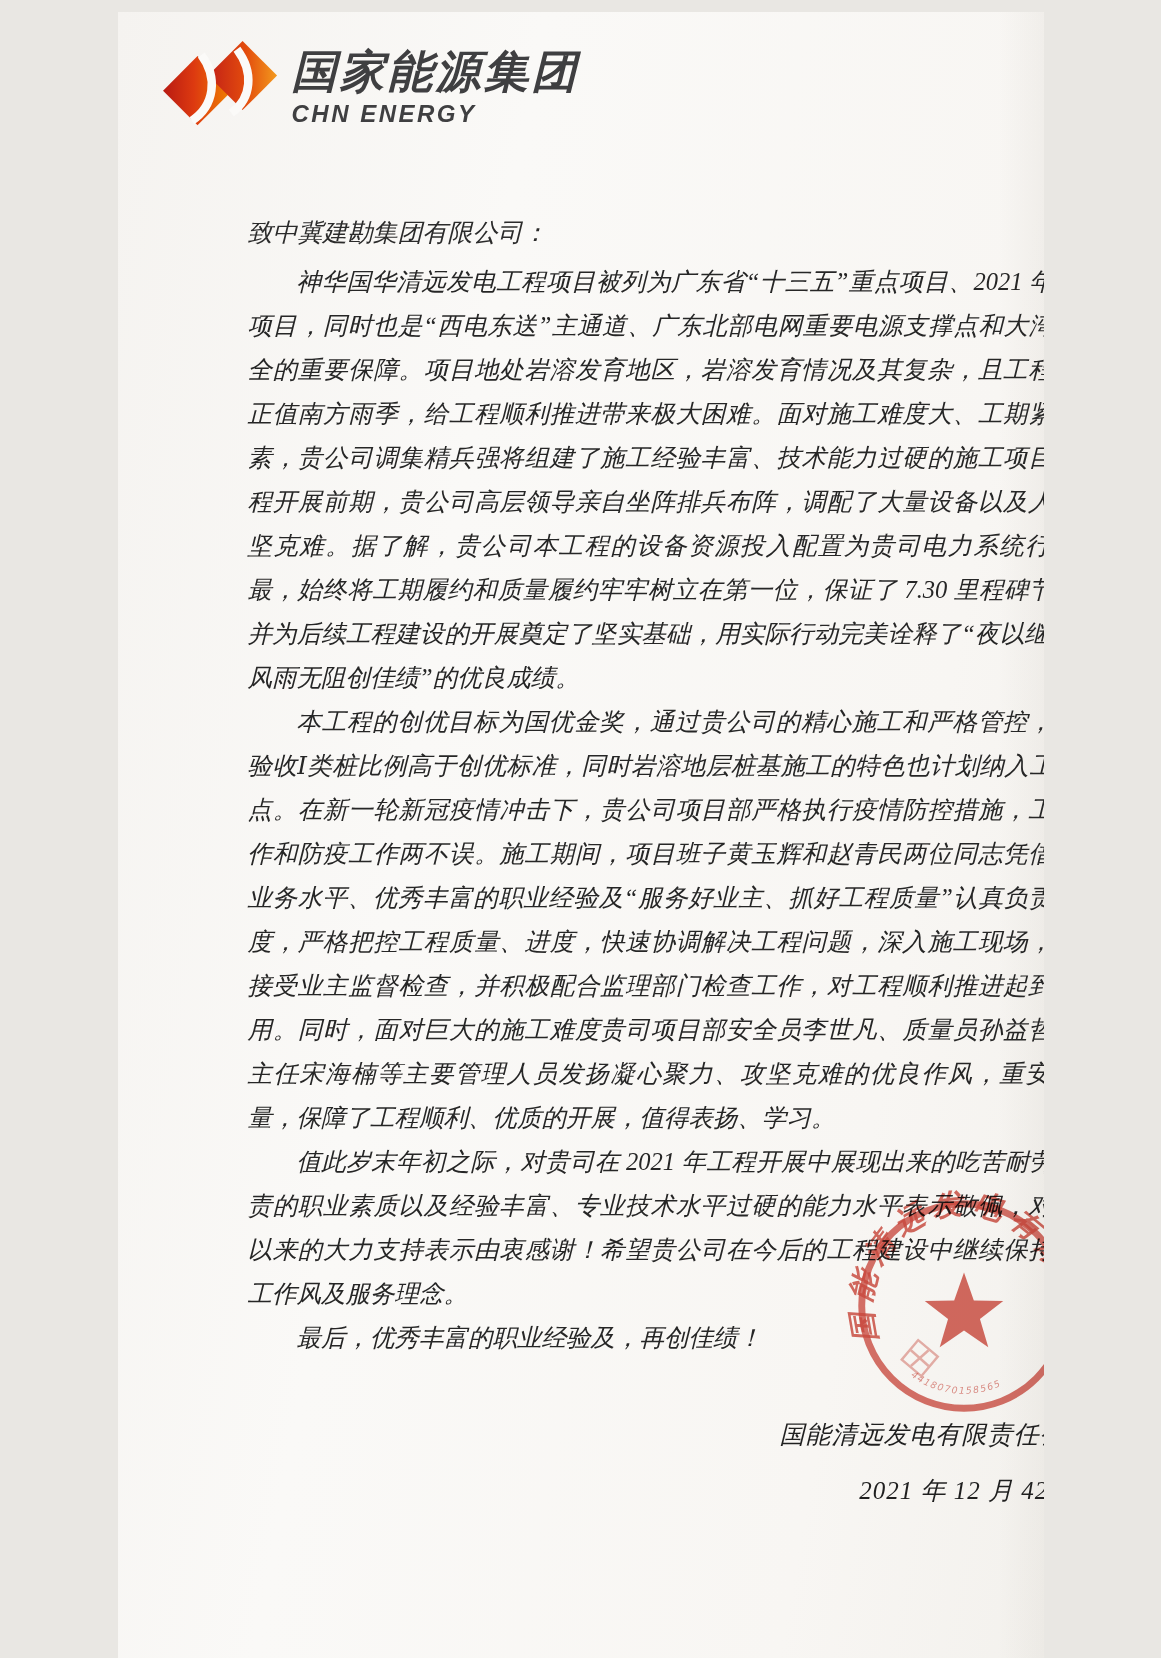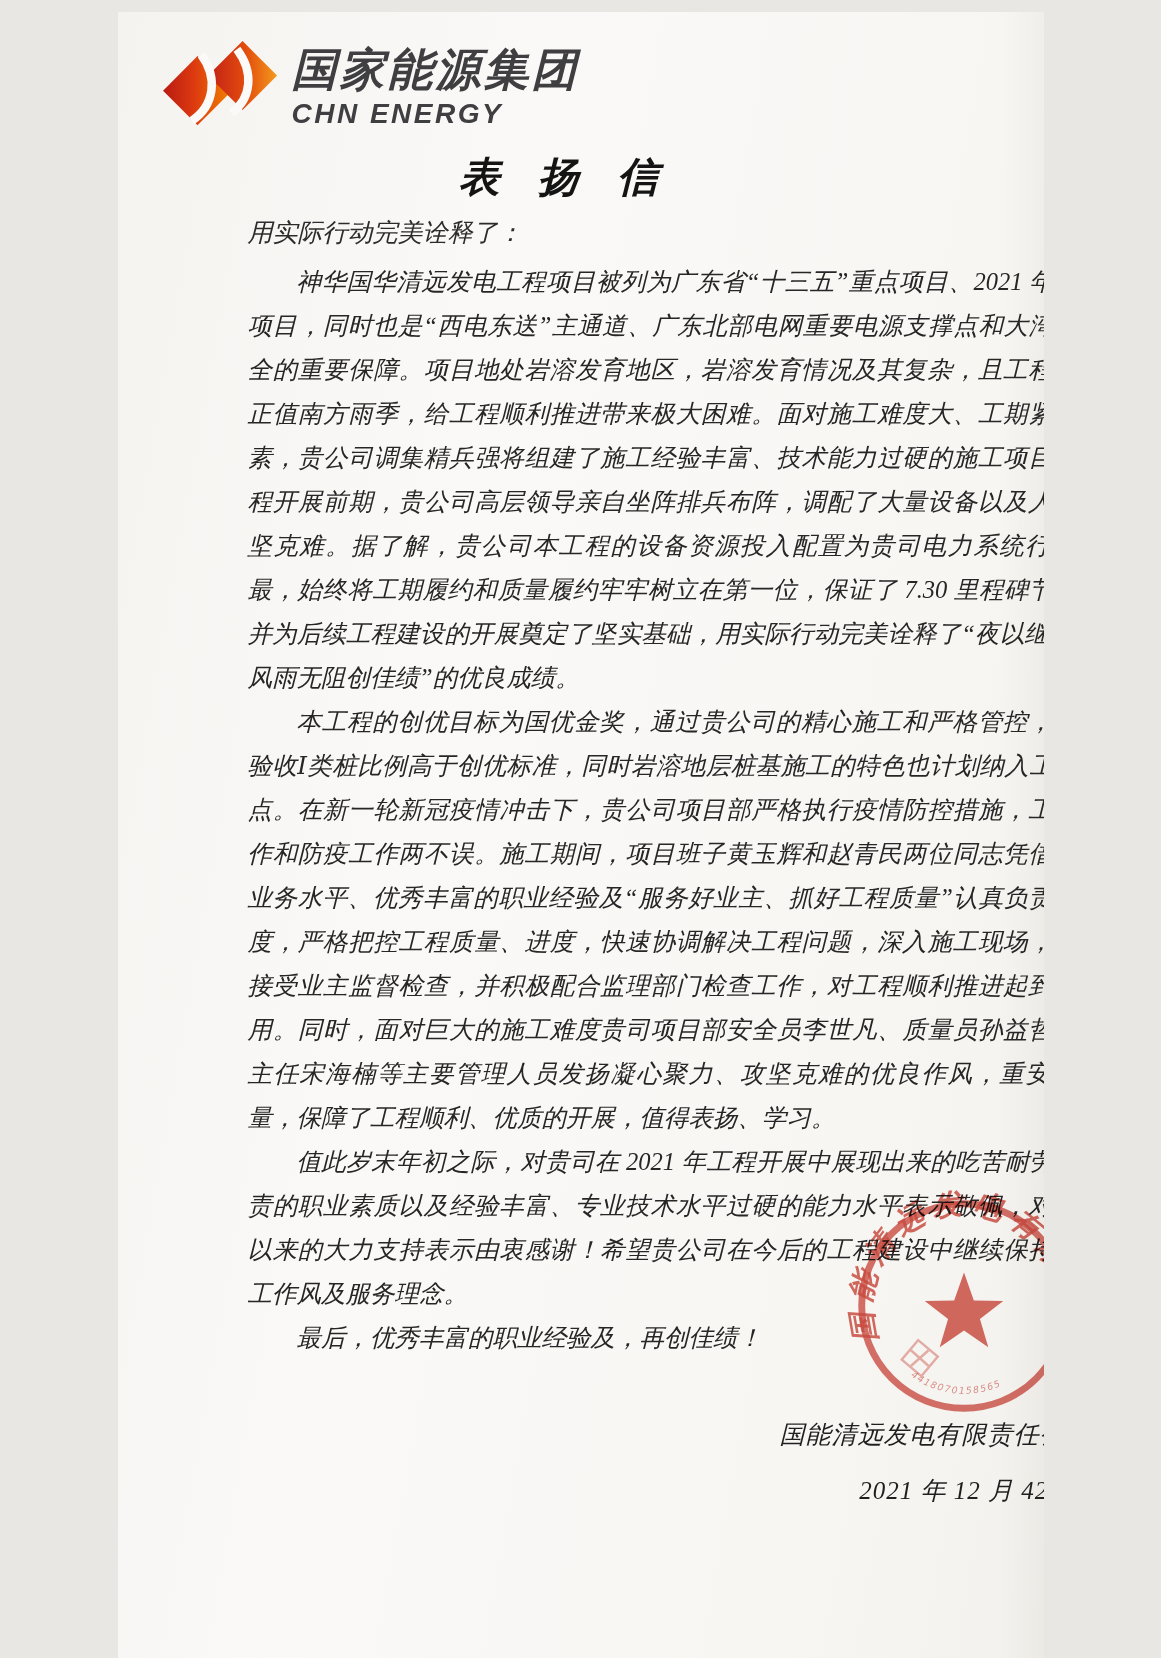--- a/index.html
+++ b/index.html
@@ -41,21 +41,21 @@
   .brand-icon { width: 122px; height: 94px; }
   .brand-text { margin-left: 10px; margin-top: 2px; }
   .brand-cn {
     font-size: 45px;
     font-weight: bold;
     color: #3f3f41;
     letter-spacing: 3px;
     line-height: 1.05;
   }
   .brand-en {
-    font-size: 28px;
+    font-size: 24px;
     font-weight: bold;
     color: #3f3f41;
     letter-spacing: 2.5px;
     margin-top: 4px;
   }
 
   
   .letter-title {
     position: absolute;
     top: 138px;
@@ -142,24 +142,23 @@
         <path d="M 34 88 C 58 72, 62 42, 44 18" fill="none" stroke="#fbfaf8" stroke-width="9"></path>
         <path d="M 76 80 C 98 64, 100 36, 82 12" fill="none" stroke="#fbfaf8" stroke-width="9"></path>
       </svg>
     </span>
     <div class="brand-text">
       <div class="brand-cn">国家能源集团</div>
       <div class="brand-en">CHN ENERGY</div>
     </div>
   </div>
 
-  <div class="letter-title">表 扬 信</div>
 
   <div class="letter-body">
-    <div class="salutation">用实际行动完美诠释了：</div>
+    <div class="salutation">致中冀建勘集团有限公司：</div>
     <p class="para">神华国华清远发电工程项目被列为广东省“十三五”重点项目、2021 年重点建设项目，同时也是“西电东送”主通道、广东北部电网重要电源支撑点和大湾区能源安全的重要保障。项目地处岩溶发育地区，岩溶发育情况及其复杂，且工程施工期间正值南方雨季，给工程顺利推进带来极大困难。面对施工难度大、工期紧等复杂因素，贵公司调集精兵强将组建了施工经验丰富、技术能力过硬的施工项目团队。工程开展前期，贵公司高层领导亲自坐阵排兵布阵，调配了大量设备以及人力资源攻坚克难。据了解，贵公司本工程的设备资源投入配置为贵司电力系统行业施工之最，始终将工期履约和质量履约牢牢树立在第一位，保证了 7.30 里程碑节点目标，并为后续工程建设的开展奠定了坚实基础，用实际行动完美诠释了“夜以继日抢工期,风雨无阻创佳绩”的优良成绩。</p>
     <p class="para">本工程的创优目标为国优金奖，通过贵公司的精心施工和严格管控，桩基检测验收Ⅰ类桩比例高于创优标准，同时岩溶地层桩基施工的特色也计划纳入工程创优亮点。在新一轮新冠疫情冲击下，贵公司项目部严格执行疫情防控措施，工程建设工作和防疫工作两不误。施工期间，项目班子黄玉辉和赵青民两位同志凭借着出色的业务水平、优秀丰富的职业经验及“服务好业主、抓好工程质量”认真负责的工作态度，严格把控工程质量、进度，快速协调解决工程问题，深入施工现场，积极主动接受业主监督检查，并积极配合监理部门检查工作，对工程顺利推进起到了关键作用。同时，面对巨大的施工难度贵司项目部安全员李世凡、质量员孙益哲、办公室主任宋海楠等主要管理人员发扬凝心聚力、攻坚克难的优良作风，重安全、保质量，保障了工程顺利、优质的开展，值得表扬、学习。</p>
     <p class="para">值此岁末年初之际，对贵司在 2021 年工程开展中展现出来的吃苦耐劳、认真负责的职业素质以及经验丰富、专业技术水平过硬的能力水平表示敬佩，对贵司长期以来的大力支持表示由衷感谢！希望贵公司在今后的工程建设中继续保持优良的施工作风及服务理念。</p>
     <p class="para">最后，优秀丰富的职业经验及，再创佳绩！</p>
 
     <div class="closing">
       <div class="sig-company">国能清远发电有限责任公司</div>
       <div class="sig-date">2021 年 12 月 42 日</div>
     </div>
   </div>

